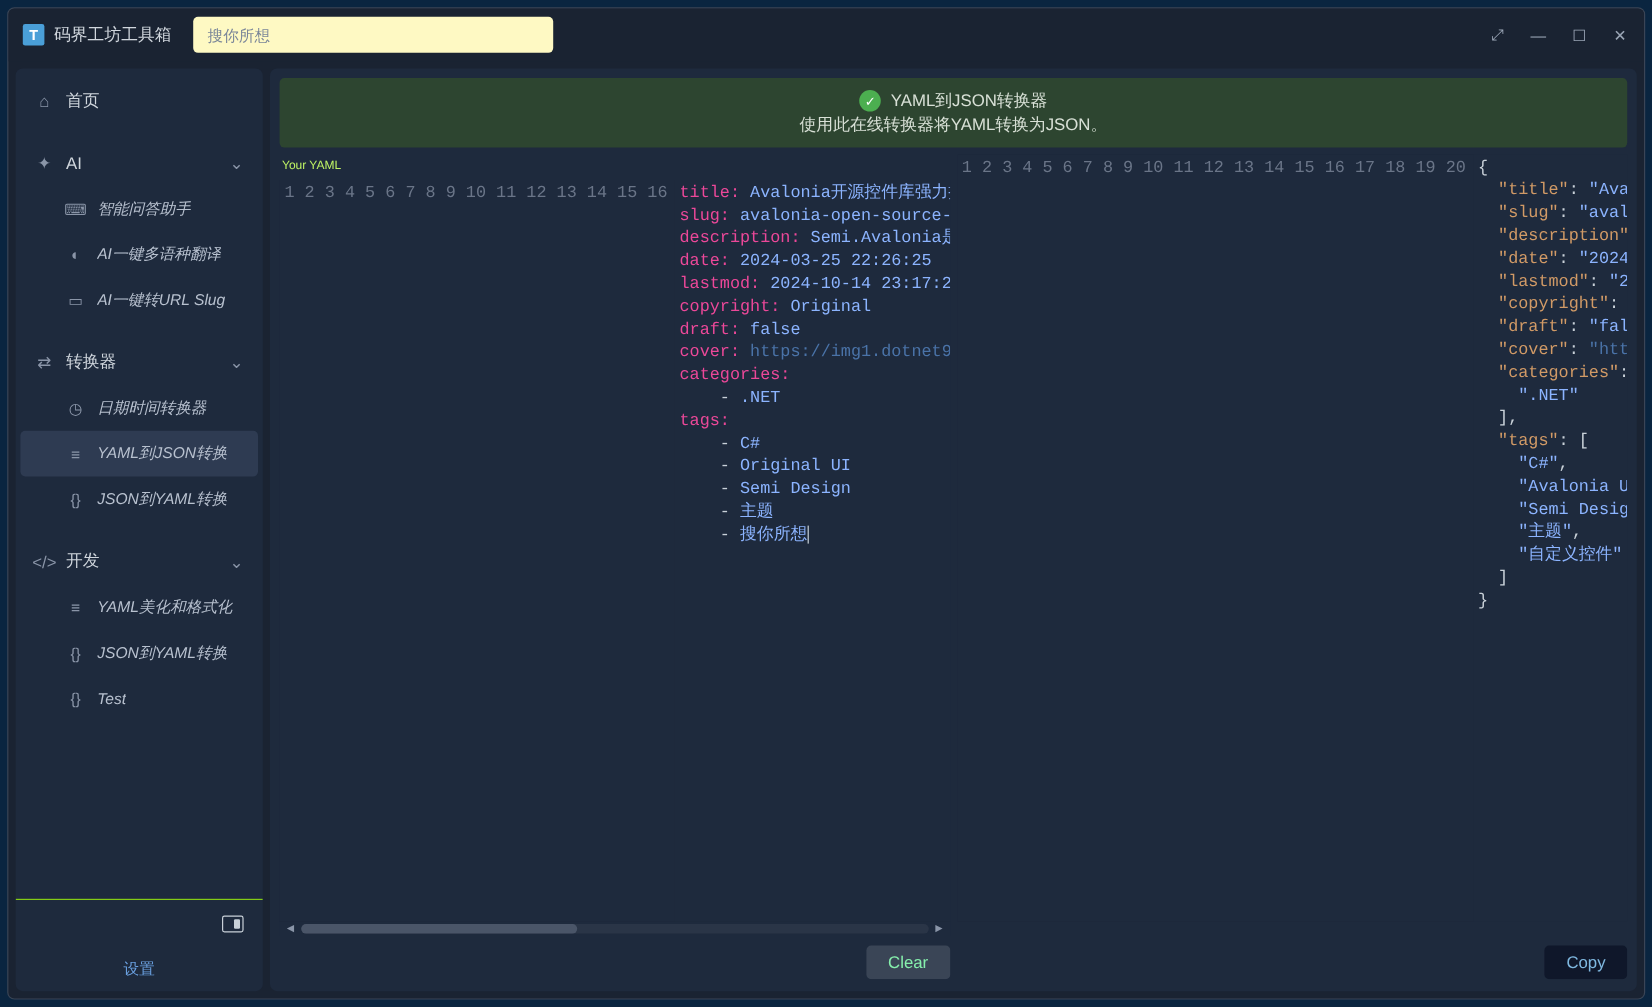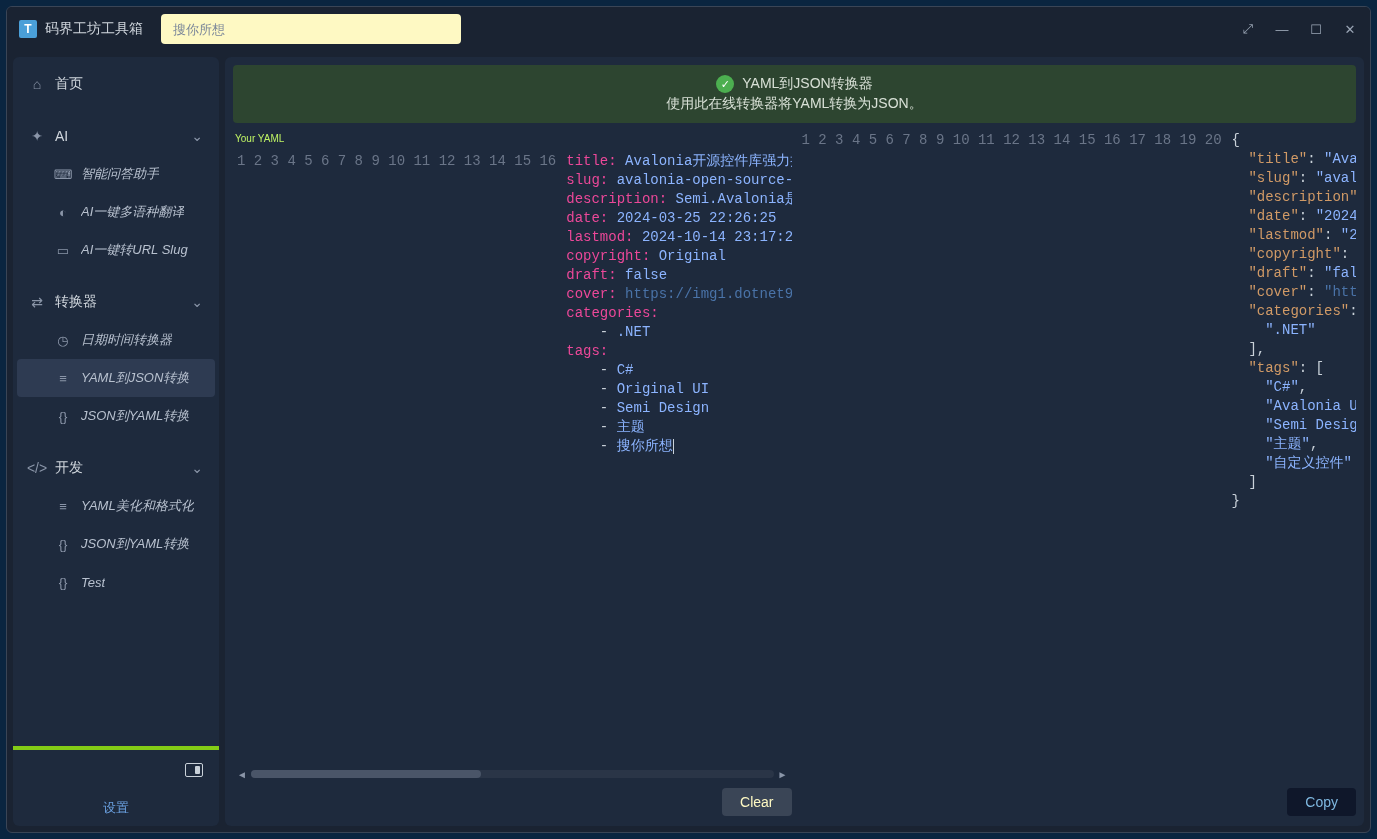--- a/index.html
+++ b/index.html
@@ -14,21 +14,21 @@
 .win-btn { width:16px; height:16px; display:flex; align-items:center; justify-content:center; color:#9aa5b5; cursor:pointer; }
 .body-row { flex:1; display:flex; overflow:hidden; padding:6px; gap:6px; }
 .sidebar { width:206px; background:#1e2a3d; border-radius:6px; display:flex; flex-direction:column; overflow:hidden; }
 .sidebar-scroll { flex:1; overflow-y:auto; padding:8px 0; }
 .nav-item, .nav-header { display:flex; align-items:center; height:38px; padding:0 16px; color:#c9d1d9; cursor:pointer; font-size:14px; gap:10px; }
 .nav-header { color:#d0d6dd; }
 .nav-item { padding-left:42px; font-size:13px; color:#b8c1cf; }
 .nav-item.active { background:#2e3b52; border-radius:4px; margin:0 4px; padding-left:38px; }
 .chev { margin-left:auto; color:#8a95a8; }
 .nav-ico { width:16px; height:16px; display:inline-flex; align-items:center; justify-content:center; color:#8a95a8; flex-shrink:0; }
-.sidebar-bottom { border-top:4px solid #84cc16; }
+.sidebar-bottom { border-top:1px solid #84cc16; }
 .panel-toggle { height:40px; display:flex; align-items:center; justify-content:flex-end; padding:0 16px; }
 .toggle-ico { width:18px; height:14px; border:1.5px solid #c9d1d9; border-radius:2px; position:relative; }
 .toggle-ico:after { content:""; position:absolute; right:2px; top:2px; bottom:2px; width:5px; background:#c9d1d9; border-radius:1px; }
 .settings-row { height:36px; display:flex; align-items:center; justify-content:center; color:#6aa0e0; cursor:pointer; font-size:13px; }
 .main { flex:1; background:#1e2a3d; border-radius:6px; display:flex; flex-direction:column; overflow:hidden; padding:8px 8px 10px 8px; }
 .banner { background:#2d4530; border-radius:4px; padding:10px; display:flex; flex-direction:column; align-items:center; color:#d8e0d6; font-size:14px; }
 .banner-title-row { display:flex; align-items:center; gap:8px; }
 .check-ico { width:18px; height:18px; border-radius:50%; background:#4caf50; display:flex; align-items:center; justify-content:center; color:#fff; font-size:11px; }
 .panes { flex:1; display:flex; overflow:hidden; margin-top:6px; }
 .pane { flex:1; display:flex; flex-direction:column; overflow:hidden; min-width:0; }
@@ -45,21 +45,21 @@
 .jk { color:#d19a66; } 
 .js { color:#8cb4ff; }
 .cursor { display:inline-block; width:1px; height:15px; background:#c9d1d9; vertical-align:middle; }
 .scroll-h { height:12px; background:#1e2a3d; display:flex; align-items:center; padding:0 4px; }
 .sc-arrow { width:10px; color:#8a95a8; font-size:10px; }
 .sc-track { flex:1; height:8px; background:#2a3547; border-radius:4px; position:relative; margin:0 4px; }
 .sc-thumb { position:absolute; left:0; top:0; bottom:0; width:44%; background:#4a5568; border-radius:4px; }
 .footer-row { display:flex; justify-content:flex-end; padding-top:8px; }
 .pane:first-child .footer-row { justify-content:flex-end; }
 .btn { padding:6px 18px; border-radius:4px; font-size:14px; cursor:pointer; border:none; }
-.btn-clear { background:#3a4556; color:#fef9c3; }
+.btn-clear { background:#3a4556; color:#86efac; }
 .btn-copy { background:#0f172a; color:#7fb8e0; }
 .label-trunc { white-space:nowrap; overflow:hidden; text-overflow:clip;font-style:italic; }
 </style>
 </head>
 <body>
 
 <div class="window">
 
   <div class="titlebar">
     <div class="app-logo">T</div>

